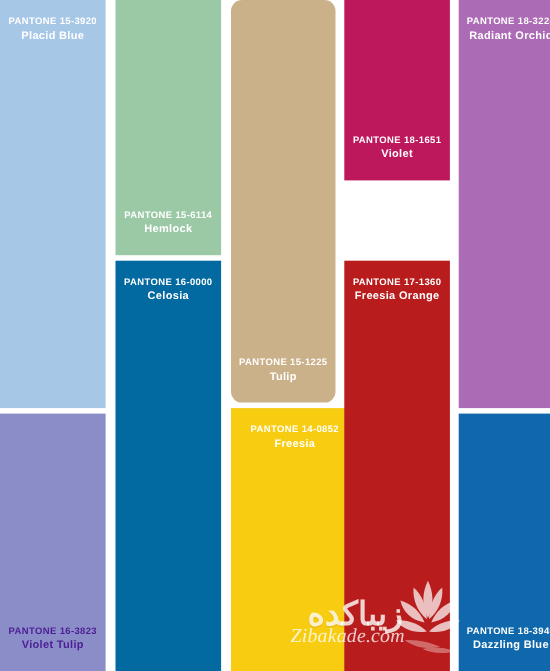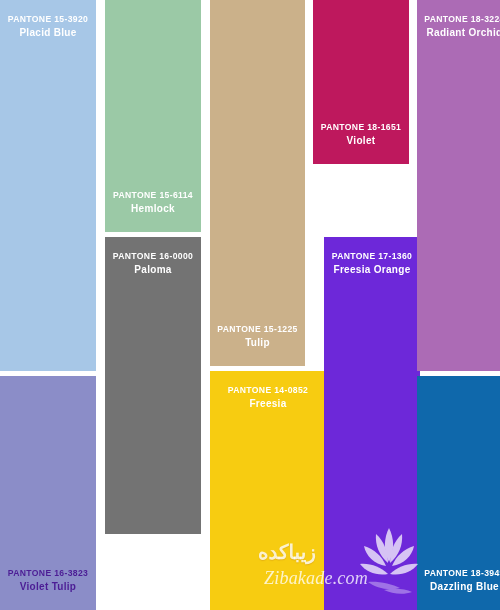--- a/index.html
+++ b/index.html
@@ -53,25 +53,25 @@
   #watermark {
     position: absolute;
     left: 252px;
     top: 516px;
     width: 166px;
     height: 86px;
     pointer-events: none;
   }
   #watermark .wm-farsi {
     position: absolute;
-    left: 6px;
+    left: 12px;
     top: 24px;
     width: 118px;
-    text-align: left;
-    font-size: 20px;
+    text-align: center;
+    font-size: 30px;
     font-weight: bold;
     color: rgba(255,255,255,0.80);
     direction: rtl;
     letter-spacing: 1px;
     text-shadow: 0 1px 1px rgba(150,60,20,0.18);
   }
   #watermark .wm-latin {
     position: absolute;
     left: 6px;
     top: 52px;
@@ -109,45 +109,45 @@
           <span class="label-code">PANTONE 16-3823</span>
           <span class="label-name">Violet Tulip</span>
         </div>
       </div>
       <div class="swatch" style="left: 105px; top: 0px; width: 96px; height: 232px; background: rgb(155, 201, 166);">
         <div class="swatch-label lab-bottom" style="color: rgb(255, 255, 255);">
           <span class="label-code">PANTONE 15-6114</span>
           <span class="label-name">Hemlock</span>
         </div>
       </div>
-      <div class="swatch" style="left: 105px; top: 237px; width: 96px; height: 297px; background: #737373;">
+      <div class="swatch" style="left: 105px; top: 237px; width: 96px; height: 373px; background: #0369a1;">
         <div class="swatch-label lab-top" style="color: rgb(255, 255, 255);">
           <span class="label-code">PANTONE 16-0000</span>
-          <span class="label-name">Paloma</span>
+          <span class="label-name">Celosia</span>
         </div>
       </div>
-      <div class="swatch" style="left: 210px; top: 0px; width: 95px; height: 366px; background: rgb(203, 177, 138);">
+      <div class="swatch" style="left: 210px; top: 0px; width: 95px; height: 366px; background: rgb(203, 177, 138); border-radius: 10px;">
         <div class="swatch-label lab-bottom" style="color: rgb(255, 255, 255);">
           <span class="label-code">PANTONE 15-1225</span>
           <span class="label-name">Tulip</span>
         </div>
       </div>
       <div class="swatch" style="left: 210px; top: 371px; width: 116px; height: 239px; background: rgb(247, 204, 17);">
         <div class="swatch-label lab-top" style="color: rgb(255, 255, 255);">
           <span class="label-code">PANTONE 14-0852</span>
           <span class="label-name">Freesia</span>
         </div>
       </div>
       <div class="swatch" style="left: 313px; top: 0px; width: 96px; height: 164px; background: #be185d;">
         <div class="swatch-label lab-bottom" style="color: rgb(255, 255, 255);">
           <span class="label-code">PANTONE 18-1651</span>
           <span class="label-name">Violet</span>
         </div>
       </div>
-      <div class="swatch" style="left: 324px; top: 237px; width: 96px; height: 373px; background: #6d28d9;">
+      <div class="swatch" style="left: 313px; top: 237px; width: 96px; height: 373px; background: #b91c1c;">
         <div class="swatch-label lab-top" style="color: rgb(255, 255, 255);">
           <span class="label-code">PANTONE 17-1360</span>
           <span class="label-name">Freesia Orange</span>
         </div>
       </div>
       <div class="swatch" style="left: 417px; top: 0px; width: 95px; height: 371px; background: rgb(172, 107, 181);">
         <div class="swatch-label lab-top" style="color: rgb(255, 255, 255);">
           <span class="label-code">PANTONE 18-3224</span>
           <span class="label-name">Radiant Orchid</span>
         </div>

